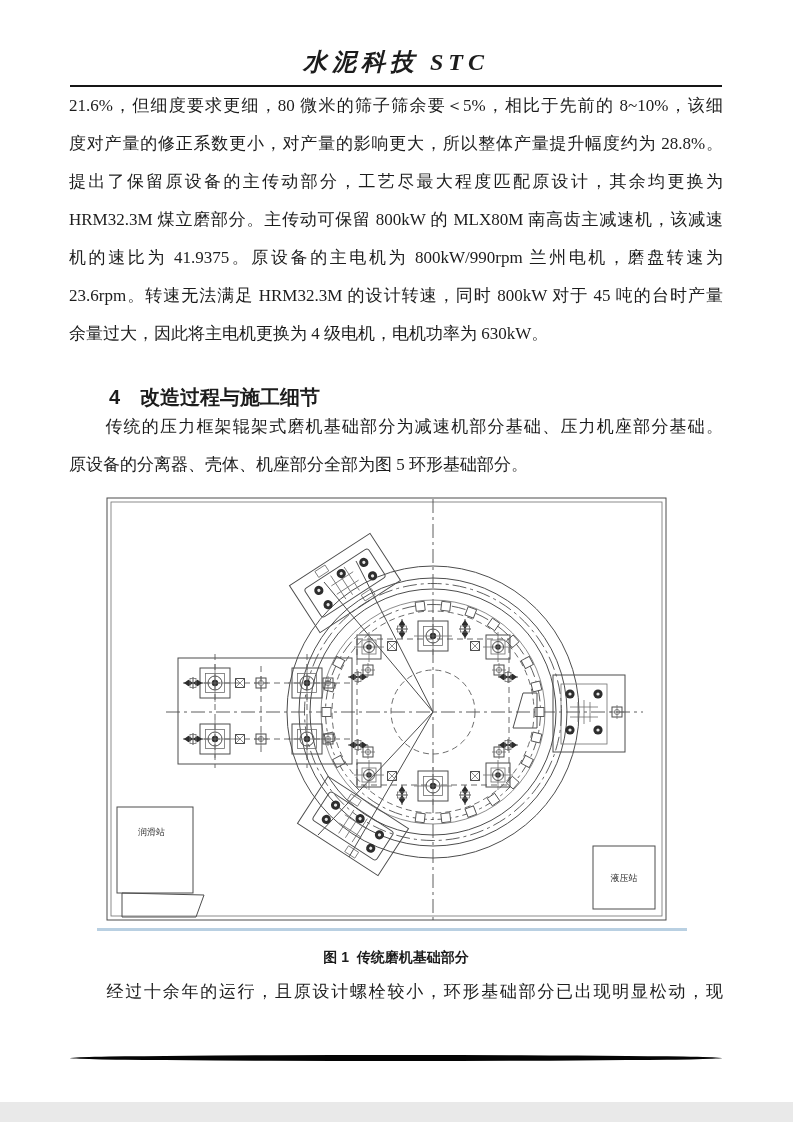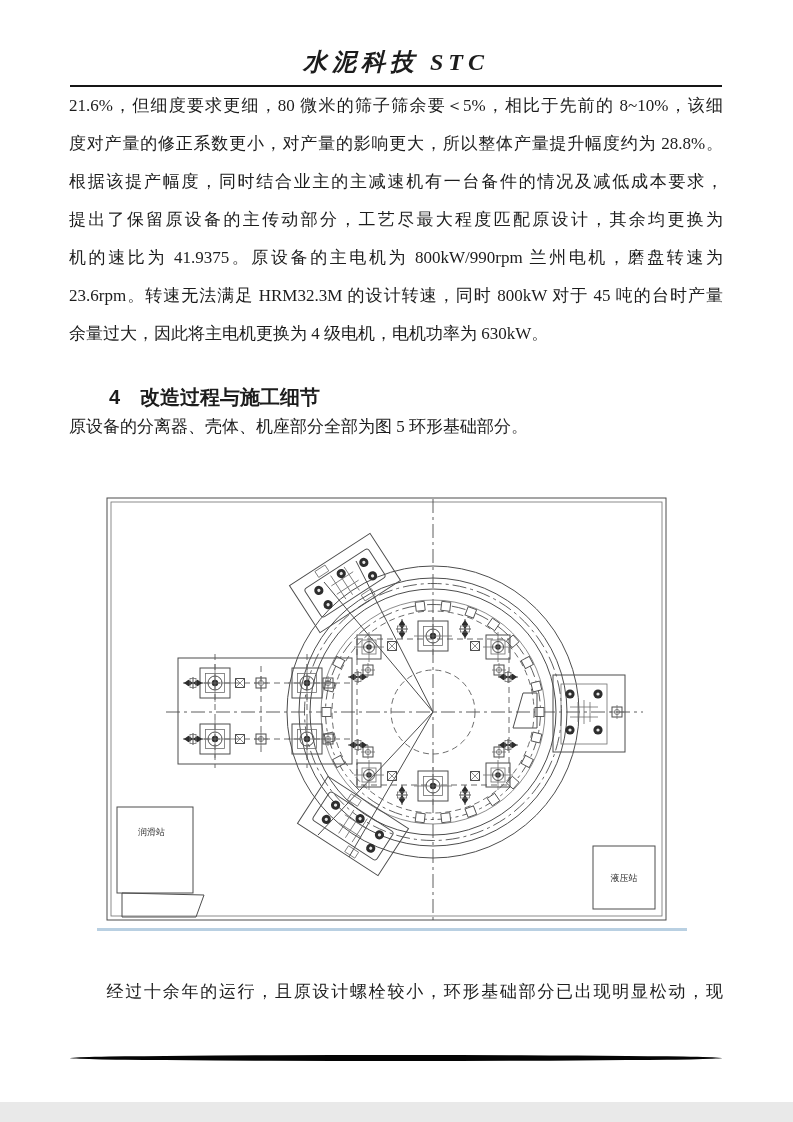--- a/index.html
+++ b/index.html
@@ -66,30 +66,31 @@
 <body>
 
 <div class="page">
 
   <div class="journal-title">水泥科技 STC</div>
   <div class="header-rule"></div>
 
   <div class="textcol p1">
     <div class="jline">21.6%，但细度要求更细，80 微米的筛子筛余要＜5%，相比于先前的 8~10%，该细</div>
     <div class="jline">度对产量的修正系数更小，对产量的影响更大，所以整体产量提升幅度约为 28.8%。</div>
-    <div class="jline">根据该提产幅度，同时结合业主的主减速机有一台备件的情况及减低成本要求，</div>
     <div class="jline">提出了保留原设备的主传动部分，工艺尽最大程度匹配原设计，其余均更换为</div>
+    <div class="jline">HRM32.3M 煤立磨部分。主传动可保留 800kW 的 MLX80M 南高齿主减速机，该减速</div>
     <div class="jline">机的速比为 41.9375。原设备的主电机为 800kW/990rpm 兰州电机，磨盘转速为</div>
     <div class="jline">23.6rpm。转速无法满足 HRM32.3M 的设计转速，同时 800kW 对于 45 吨的台时产量</div>
     <div class="jline last">余量过大，因此将主电机更换为 4 级电机，电机功率为 630kW。</div>
   </div>
 
   <div class="section-heading">4　改造过程与施工细节</div>
 
   <div class="textcol p2">
+    <div class="jline">　　传统的压力框架辊架式磨机基础部分为减速机部分基础、压力机座部分基础。</div>
     <div class="jline last">原设备的分离器、壳体、机座部分全部为图 5 环形基础部分。</div>
   </div>
 
   <div class="figure-wrap">
     <svg width="588" height="428" viewBox="0 0 588 428" xmlns="http://www.w3.org/2000/svg">
       <defs>
         <g id="g-padbig">
           <rect x="-15" y="-15" width="30" height="30" class="ln"></rect>
           <rect x="-9.5" y="-9.5" width="19" height="19" class="lt"></rect>
           <circle r="7" class="ln"></circle>
@@ -258,20 +259,21 @@
         <polygon points="22,397 104,399 96,421 22,421" class="ln"></polygon>
       </g>
       <g>
         <rect x="493" y="350" width="62" height="63" class="ln"></rect>
         <text x="524" y="385" font-size="9" text-anchor="middle">液压站</text>
       </g>
     </svg>
   </div>
 
   <div class="figure-divider"></div>
+  <div class="figure-caption">图 1  传统磨机基础部分</div>
 
   <div class="textcol p3">
     <div class="jline">　　经过十余年的运行，且原设计螺栓较小，环形基础部分已出现明显松动，现</div>
   </div>
 
   <div class="footer-bar"></div>
   <div class="footer-row">
     <span class="page-number">39</span>
     <span class="issue-number">2023.No.3</span>
   </div>

